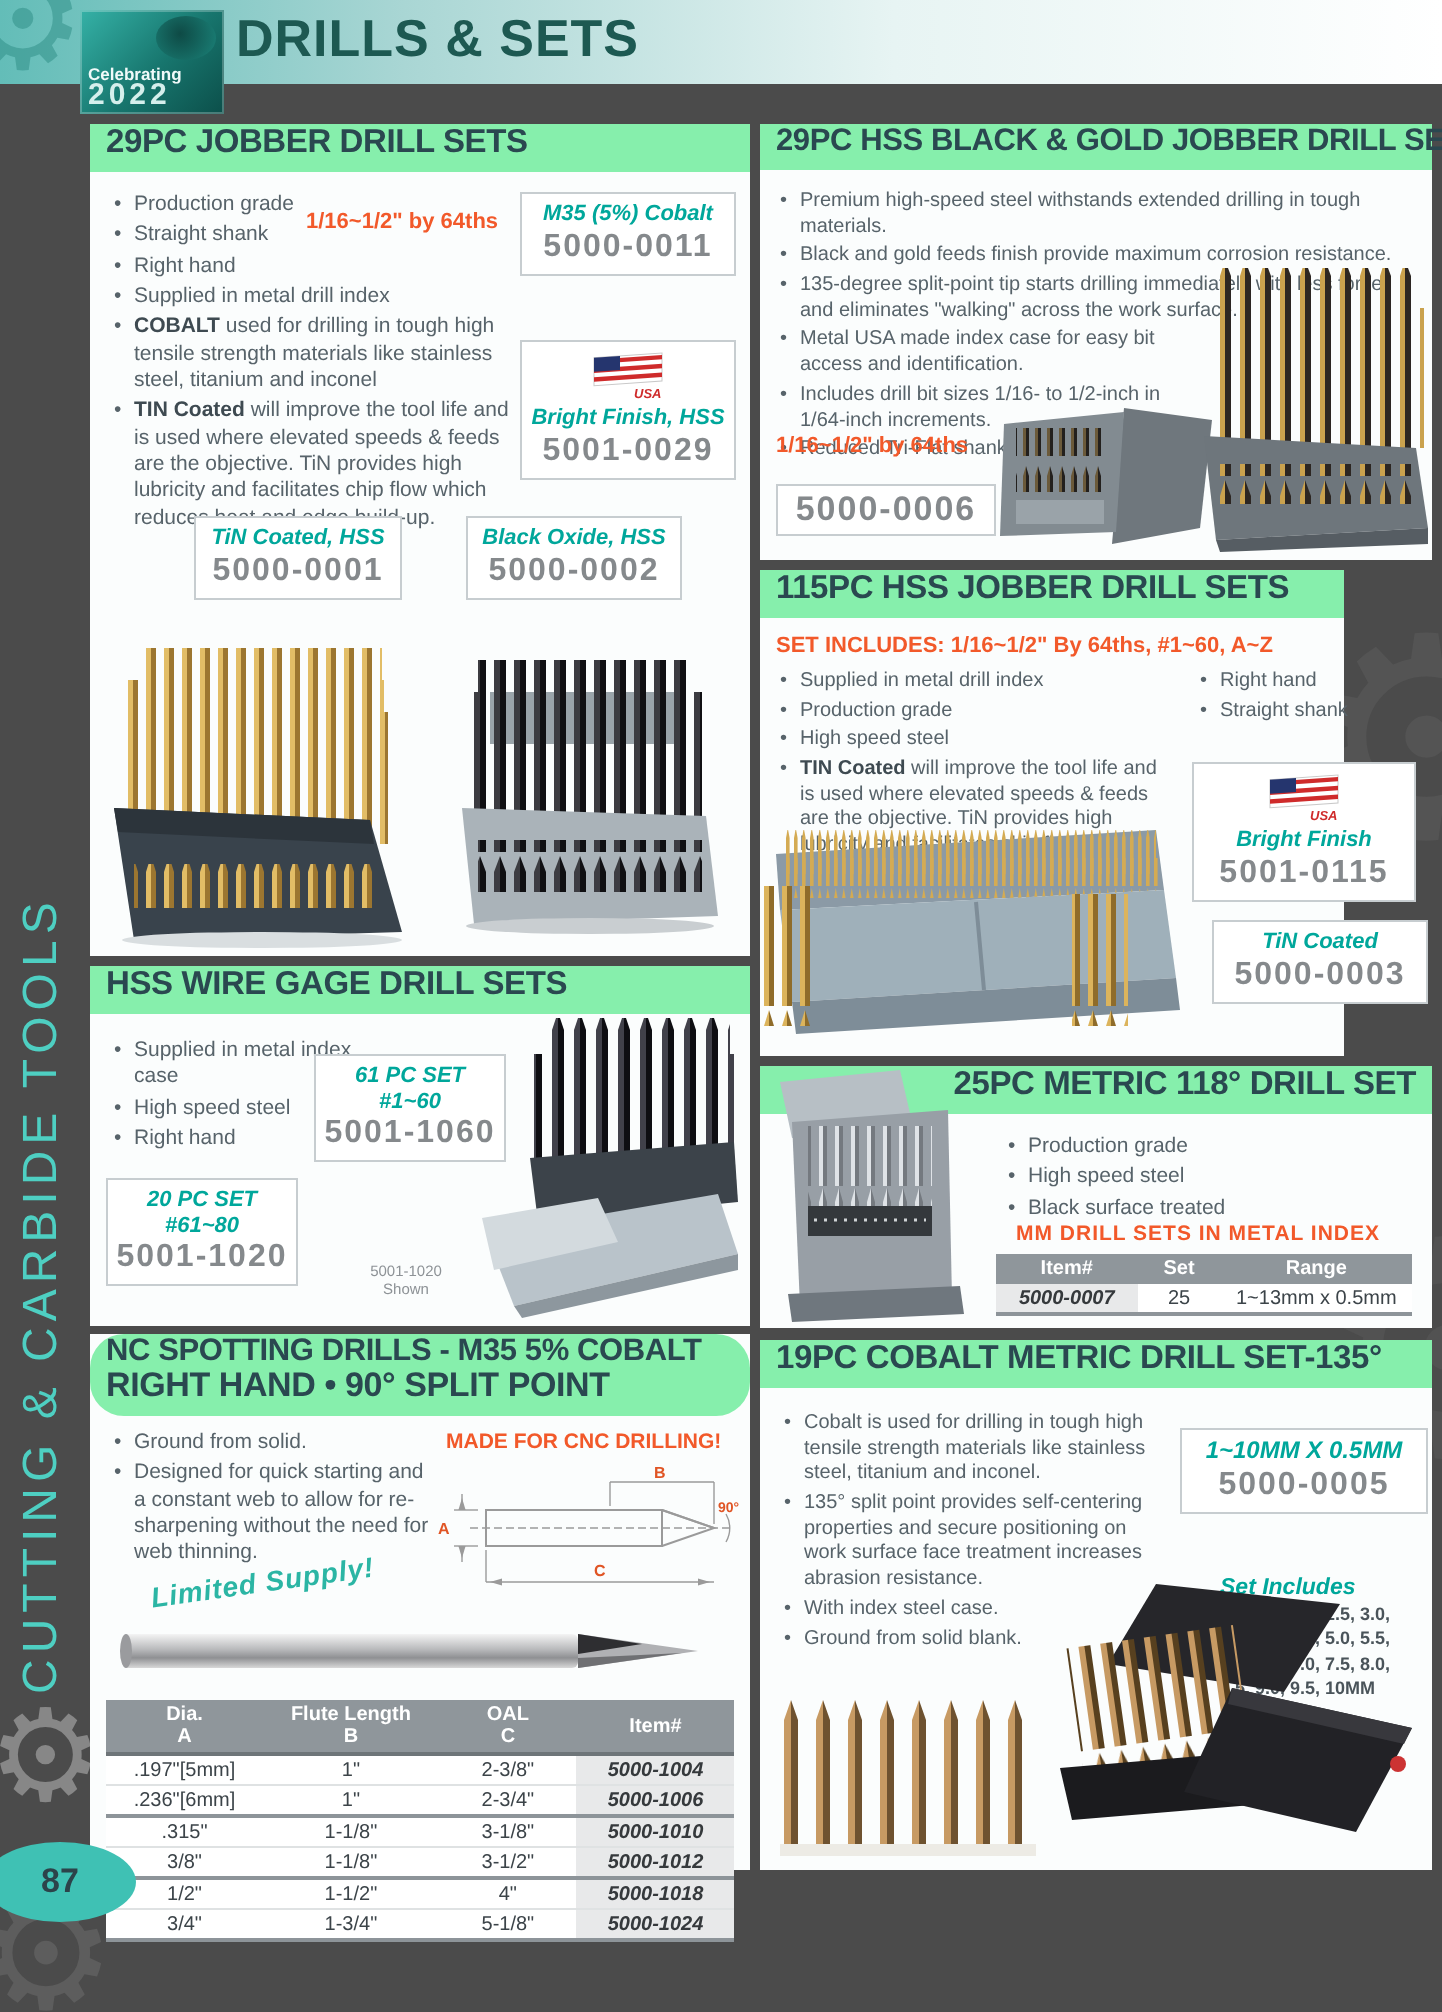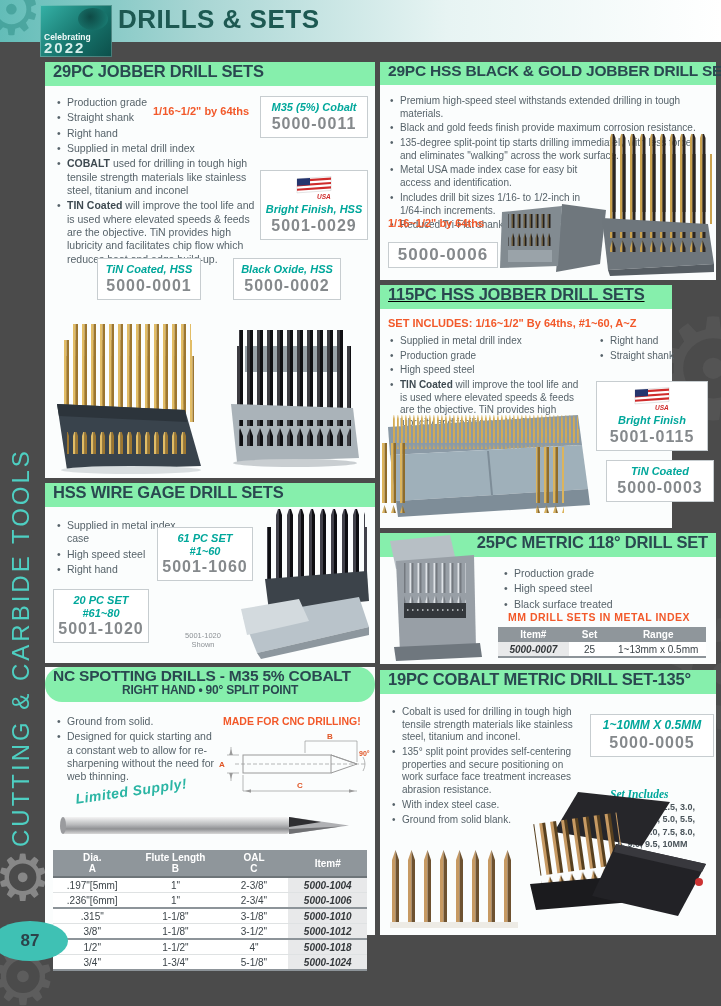--- a/index.html
+++ b/index.html
@@ -25,21 +25,21 @@
               transform:rotate(180deg);font-size:24px;letter-spacing:3px;color:#4ecfc2;}
   .page-num{position:absolute;left:-8px;top:921px;width:76px;height:40px;border-radius:50%;
             background:#3fc1b4;color:#2c434a;font-weight:bold;font-size:17px;
             display:flex;align-items:center;justify-content:center;z-index:4;}
   .gear{position:absolute;color:#7d7d7d;z-index:1;line-height:1;}
 
   
   .panel{position:absolute;background:#fbfdfd;z-index:2;}
   .panel-h{background:#86efac;color:#2a4850;font-weight:800;font-size:16.5px;
            padding:0 8px 5px;letter-spacing:-.2px;white-space:nowrap;}
-  .panel-h .sub{display:block;font-size:12px;margin-top:-2px;text-align:center;}
+  .panel-h .sub{display:block;font-size:17px;margin-top:-2px;}
 
   .blt{list-style:none;margin:0;padding:0;font-size:10.5px;color:#57636a;line-height:1.27;}
   .blt li{position:relative;padding-left:12px;margin:2px 0;}
   .blt li::before{content:"•";position:absolute;left:2px;top:0;color:#57636a;}
   .blt strong{color:#3e4a51;}
 
   .orange{color:#f2592a;font-weight:bold;}
   .code-box{position:absolute;background:#fff;border:1px solid #c7cdd0;text-align:center;padding:4px 3px;}
   .code-label{color:#00a79b;font-style:italic;font-weight:bold;font-size:11px;line-height:1.15;}
   .code-num{color:#85898c;font-weight:bold;font-size:16px;letter-spacing:1px;line-height:1.2;}
@@ -336,21 +336,21 @@
         </pattern>
       </defs>
       <rect x="12" y="6" width="100" height="78" fill="url(#pBG)"></rect>
       <rect x="8" y="26" width="106" height="70" fill="url(#pBG)"></rect>
       <polygon points="4,90 110,96 116,136 10,142" fill="#6e767c"></polygon>
       <rect x="12" y="104" width="98" height="20" fill="url(#pBG)"></rect>
       <polygon points="10,142 116,136 116,144 12,148" fill="#565d63"></polygon>
     </svg>
   </div>
 
-  <div class="panel" style="left:380px;top:285px;width:292px;height:243px;text-decoration:underline;">
+  <div class="panel" style="left:380px;top:285px;width:292px;height:243px;">
     <div class="panel-h">115PC HSS JOBBER DRILL SETS</div>
     <div class="orange" style="position:absolute;left:8px;top:32px;font-size:11px;">SET INCLUDES: 1/16~1/2" By 64ths, #1~60, A~Z</div>
     <ul class="blt" style="position:absolute;left:8px;top:48px;width:192px;font-size:10px;">
       <li><span>Supplied in metal drill index</span></li>
       <li><span>Production grade</span></li>
       <li><span>High speed steel</span></li>
       <li><strong>TIN Coated</strong><span> will improve the tool life and is used where elevated speeds &amp; feeds are the objective. TiN provides high lubricity and facilitates chip flow which reduces heat and edge build-up.</span></li>
     </ul>
     <ul class="blt" style="position:absolute;left:218px;top:48px;width:110px;font-size:10px;">
       <li><span>Right hand</span></li>
@@ -443,21 +443,21 @@
       <li><span>Cobalt is used for drilling in tough high tensile strength materials like stainless steel, titanium and inconel.</span></li>
       <li><span>135° split point provides self-centering properties and secure positioning on work surface face treatment increases abrasion resistance.</span></li>
       <li><span>With index steel case.</span></li>
       <li><span>Ground from solid blank.</span></li>
     </ul>
     <div class="code-box" style="left:210px;top:44px;width:116px;">
       <div class="code-label" style="font-size:12px;">1~10MM X 0.5MM</div>
       <div class="code-num" style="font-size:16px;">5000-0005</div>
     </div>
     <div style="position:absolute;left:230px;top:118px;width:96px;">
-      <div class="code-label" style="font-size:11.5px;font-family:Liberation Serif, serif;">Set Includes</div>
+      <div class="code-label" style="font-size:11.5px;">Set Includes</div>
       <div style="font-size:9px;font-weight:bold;color:#4a545a;line-height:1.35;">1.0, 1.5, 2.0, 2.5, 3.0, 3.5, 4.0, 4.5, 5.0, 5.5, 6.0, 6.5, 7.0, 7.5, 8.0, 8.5, 9.0, 9.5, 10MM</div>
     </div>
 
     <svg class="photo" style="left:8px;top:178px;" width="132" height="82" viewBox="0 0 132 82">
       <defs>
         <pattern id="pBr" width="16" height="80" patternUnits="userSpaceOnUse">
           <path d="M4 80 V12 L7.5 2 L7.5 80 Z" fill="#c79a63"></path>
           <path d="M7.5 80 V2 L11 12 V80 Z" fill="#6e5230"></path>
         </pattern>
       </defs>

